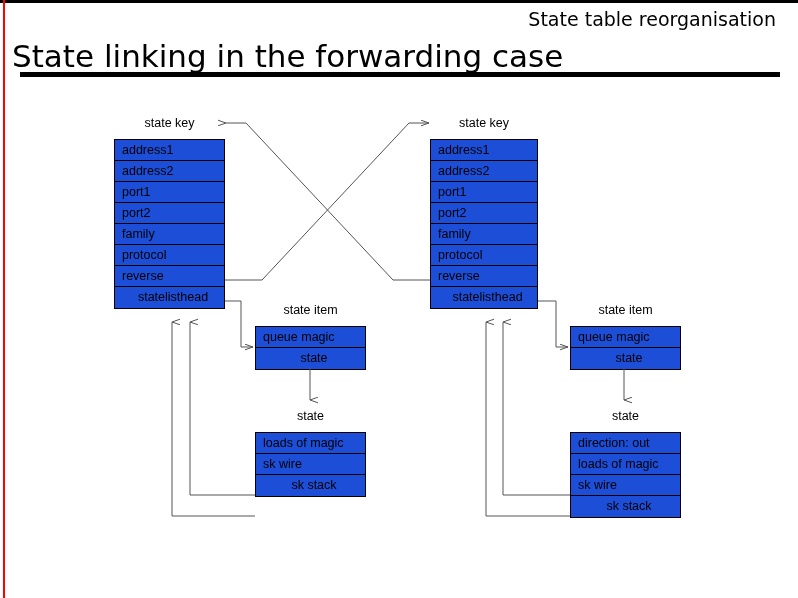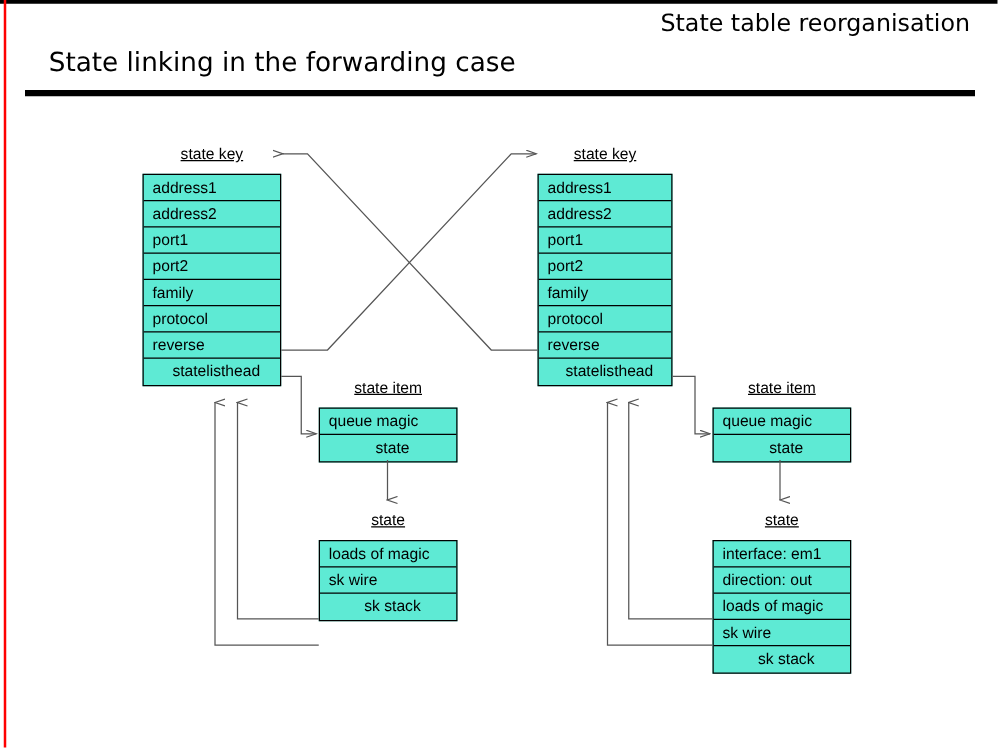--- a/index.html
+++ b/index.html
@@ -54,39 +54,38 @@
     position: absolute;
     right: 22px;
     top: 8px;
     font-family: "DejaVu Sans", sans-serif;
     font-size: 19px;
     letter-spacing: 0px;
     white-space: nowrap;
   }
   .slide-title {
     position: absolute;
-    left: 39px;
+    left: 12px;
     top: 38px;
     font-family: "DejaVu Sans", sans-serif;
-    font-size: 21px;
+    font-size: 31px;
     white-space: nowrap;
   }
 
   
   .box-label {
     position: absolute;
     font-size: 12.5px;
     text-align: center;
     white-space: nowrap;
-    text-decoration: underline;
   }
   .table-box {
     position: absolute;
     border: 1px solid #000000;
-    background: #5eead4;
+    background: #1d4ed8;
     box-sizing: border-box;
   }
   .table-box .row {
     height: 21px;
     line-height: 21px;
     border-bottom: 1px solid #000000;
     padding-left: 7px;
     font-size: 12.5px;
     white-space: nowrap;
     box-sizing: border-box;
@@ -160,21 +159,20 @@
 
   <div class="box-label" style="left:255px; top:409px; width:111px;">state</div>
   <div class="table-box" style="left:255px; top:432px; width:111px;">
     <div class="row">loads of magic</div>
     <div class="row">sk wire</div>
     <div class="row">sk stack</div>
   </div>
 
   <div class="box-label" style="left:570px; top:409px; width:111px;">state</div>
   <div class="table-box" style="left:570px; top:432px; width:111px;">
-    <div class="row">interface: em1</div>
     <div class="row">direction: out</div>
     <div class="row">loads of magic</div>
     <div class="row">sk wire</div>
     <div class="row">sk stack</div>
   </div>
 
   <svg id="wires" viewBox="0 0 798 598">
     <defs>
       <marker id="arrR" markerWidth="9" markerHeight="9" refX="8" refY="3.2" orient="auto" markerUnits="userSpaceOnUse">
         <path d="M0,0.4 L8,3.2 L0,6" fill="none" stroke="#555555" stroke-width="1"></path>

